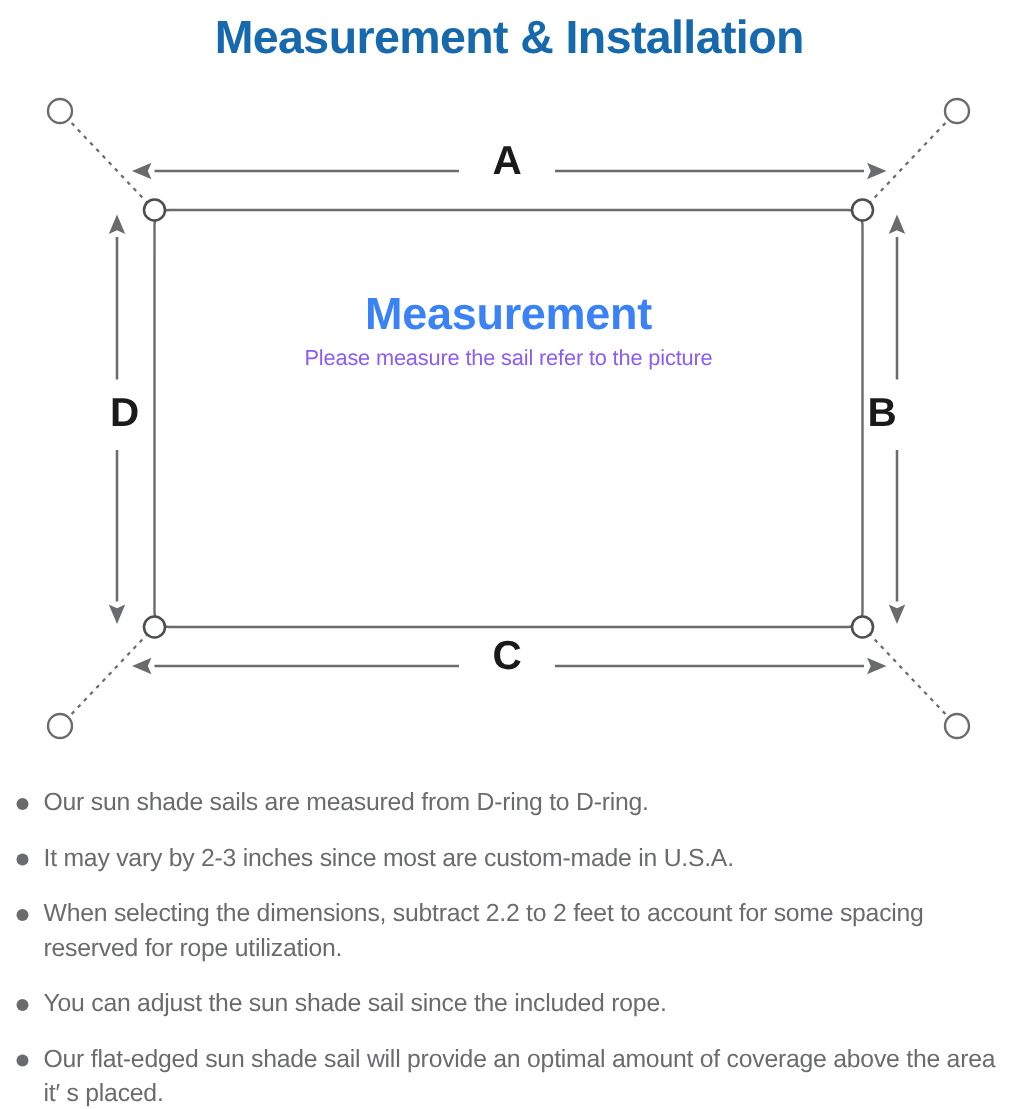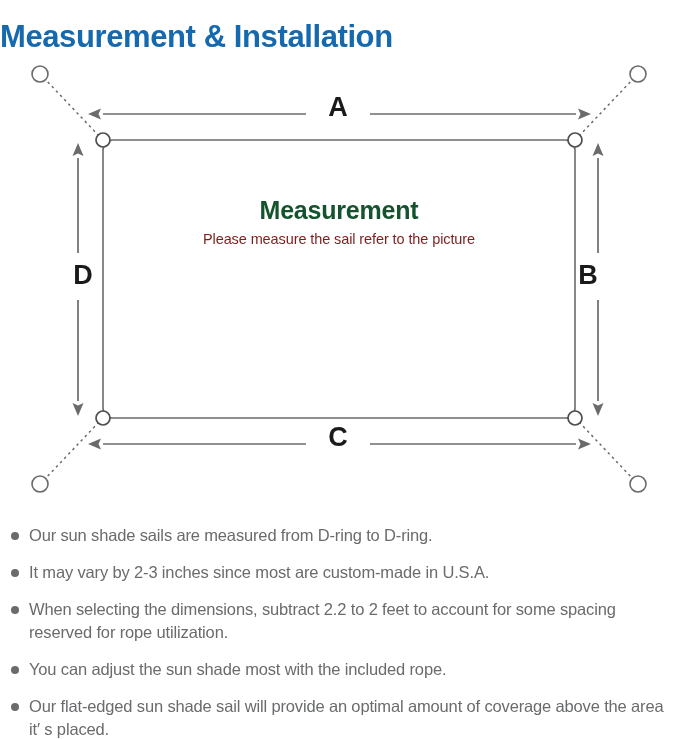--- a/index.html
+++ b/index.html
@@ -19,22 +19,23 @@
   #page {
     position: relative;
     width: 679px;
     height: 739px;
   }
 
   
   .title {
     position: absolute;
     left: 0;
-    top: 16px;
-    width: 679px;
+    top: 4px;
+    width: 679px;
+    text-align: center;
     font-size: 31px;
     font-weight: bold;
     letter-spacing: -0.4px;
     color: #1669ad;
     font-family: "Liberation Sans", sans-serif;
     line-height: 38px;
     padding-top: 2px;
     white-space: nowrap;
   }
 
@@ -53,29 +54,29 @@
   
   .center-caption {
     position: absolute;
     left: 103px;
     top: 195px;
     width: 472px;
     text-align: center;
     pointer-events: none;
   }
   .center-caption .m-title {
-    font-size: 25px;
+    font-size: 30px;
     font-weight: bold;
-    color: #14532d;
+    color: #3b82f6;
     line-height: 30px;
     letter-spacing: -0.2px;
   }
   .center-caption .m-sub {
     font-size: 14.5px;
-    color: #7f1d1d;
+    color: #8b5cf6;
     line-height: 22px;
     margin-top: 3px;
     letter-spacing: -0.1px;
   }
 
   
   .dim-letter {
     position: absolute;
     font-weight: bold;
     color: #1a1a1a;
@@ -188,21 +189,21 @@
     <div class="note-item">
       <span class="note-bullet"></span>
       <span>It may vary by 2-3 inches since most are custom-made in U.S.A.</span>
     </div>
     <div class="note-item">
       <span class="note-bullet"></span>
       <span>When selecting the dimensions, subtract 2.2 to 2 feet to account for some spacing reserved for rope utilization.</span>
     </div>
     <div class="note-item">
       <span class="note-bullet"></span>
-      <span>You can adjust the sun shade most with the included rope.</span>
+      <span>You can adjust the sun shade sail since the included rope.</span>
     </div>
     <div class="note-item">
       <span class="note-bullet"></span>
       <span>Our flat-edged sun shade sail will provide an optimal amount of coverage above the area it′ s placed.</span>
     </div>
   </div>
 
 </div>
 
 </body></html>

